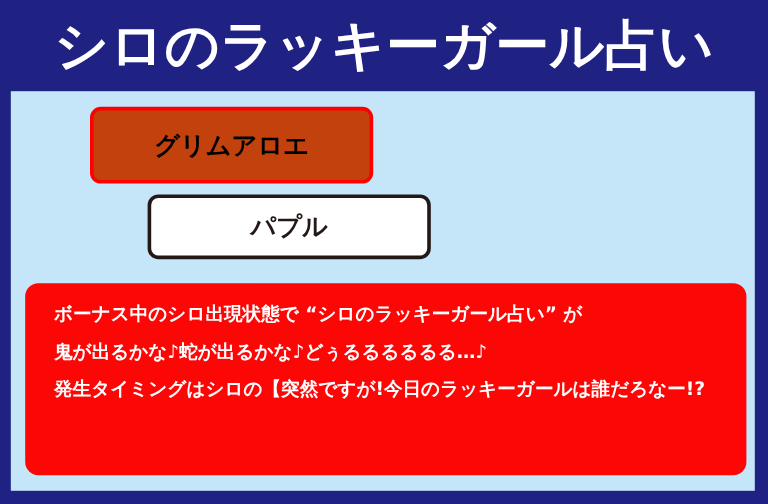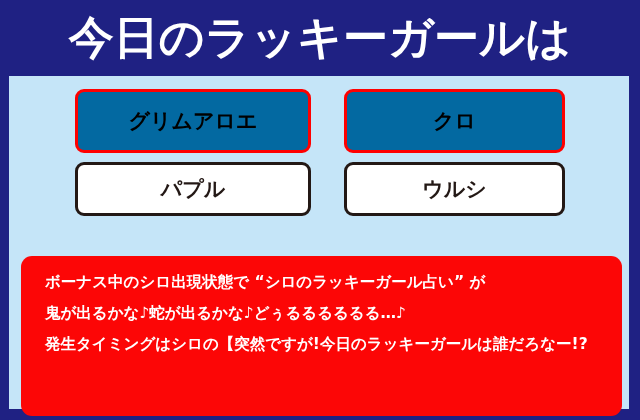--- a/index.html
+++ b/index.html
@@ -69,48 +69,48 @@
     align-items: center;
     justify-content: center;
     border-radius: 9px;
     font-weight: bold;
     font-size: 21px;
     line-height: 22px;
     white-space: nowrap;
     font-family: "DejaVu Sans", "Liberation Sans", sans-serif;
   }
   .btn-yellow {
-    background: #0369a1;
+    background: #c2410c;
     border: 3px solid #ff0000;
     color: #000000;
     height: 64px;
     top: 0;
   }
   .btn-white {
     background: #ffffff;
     border: 3px solid #231815;
     color: #231815;
     height: 54px;
     top: 73px;
+    margin-left: 48px;
   }
   .col-left  { left: 0px;   width: 236px; }
   .col-right { left: 269px; width: 221px; }
 
   
   .red-box {
     position: absolute;
     left: 12px;
     top: 160px;
     width: 601px;
     height: 160px;
     background: #fc0606;
     border-radius: 11px;
     box-sizing: border-box;
     overflow: hidden;
-    margin-top: 20px;
   }
   .red-lines {
     position: absolute;
     left: 24px;
     top: 11px;
     width: 570px;
   }
   .red-line {
     color: #ffffff;
     font-weight: bold;
@@ -119,34 +119,32 @@
     white-space: nowrap;
     font-family: "DejaVu Sans", "Liberation Sans", sans-serif;
   }
 </style>
 </head>
 <body>
 
 <div id="page">
 
   <div class="header">
-    <div class="header-title">今日のラッキーガールは</div>
+    <div class="header-title">シロのラッキーガール占い</div>
   </div>
 
   <div class="body-panel">
 
     <div class="btn-grid">
 
       <div class="btn btn-yellow col-left">グリムアロエ</div>
 
-      <div class="btn btn-yellow col-right">クロ</div>
 
       <div class="btn btn-white col-left">パプル</div>
 
-      <div class="btn btn-white col-right">ウルシ</div>
     </div>
 
     <div class="red-box">
       <div class="red-lines">
         <div class="red-line">ボーナス中のシロ出現状態で “シロのラッキーガール占い” が</div>
         <div class="red-line">鬼が出るかな♪蛇が出るかな♪どぅるるるるるる…♪</div>
         <div class="red-line">発生タイミングはシロの【突然ですが!今日のラッキーガールは誰だろなー!?</div>
       </div>
     </div>
 

